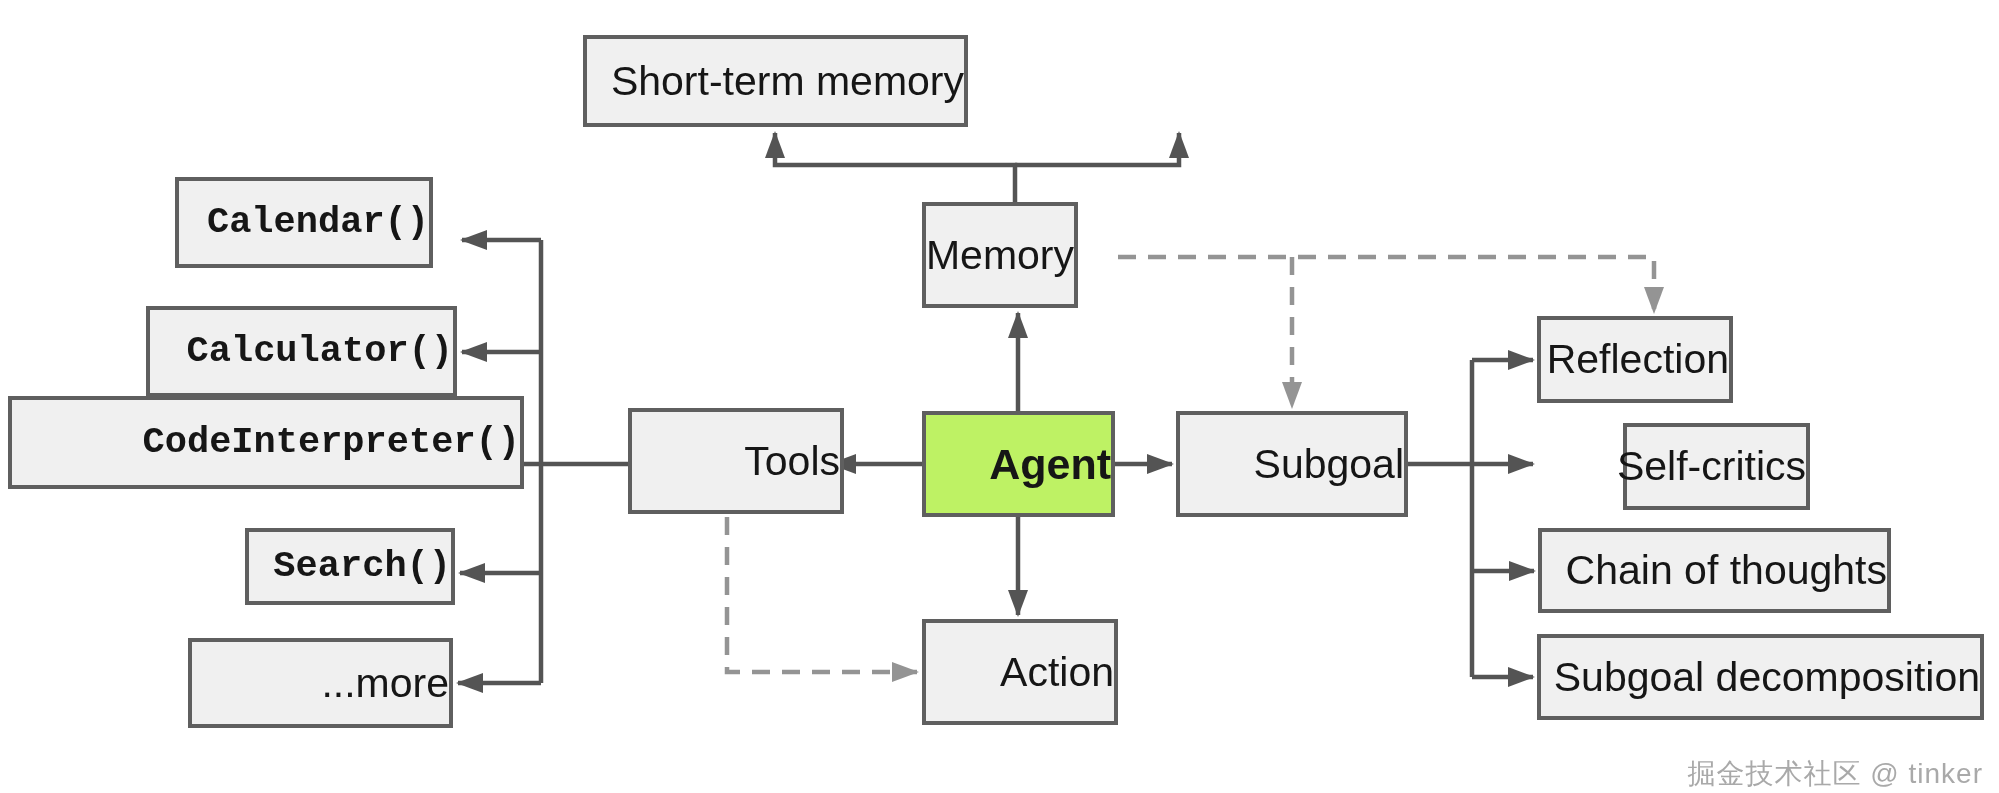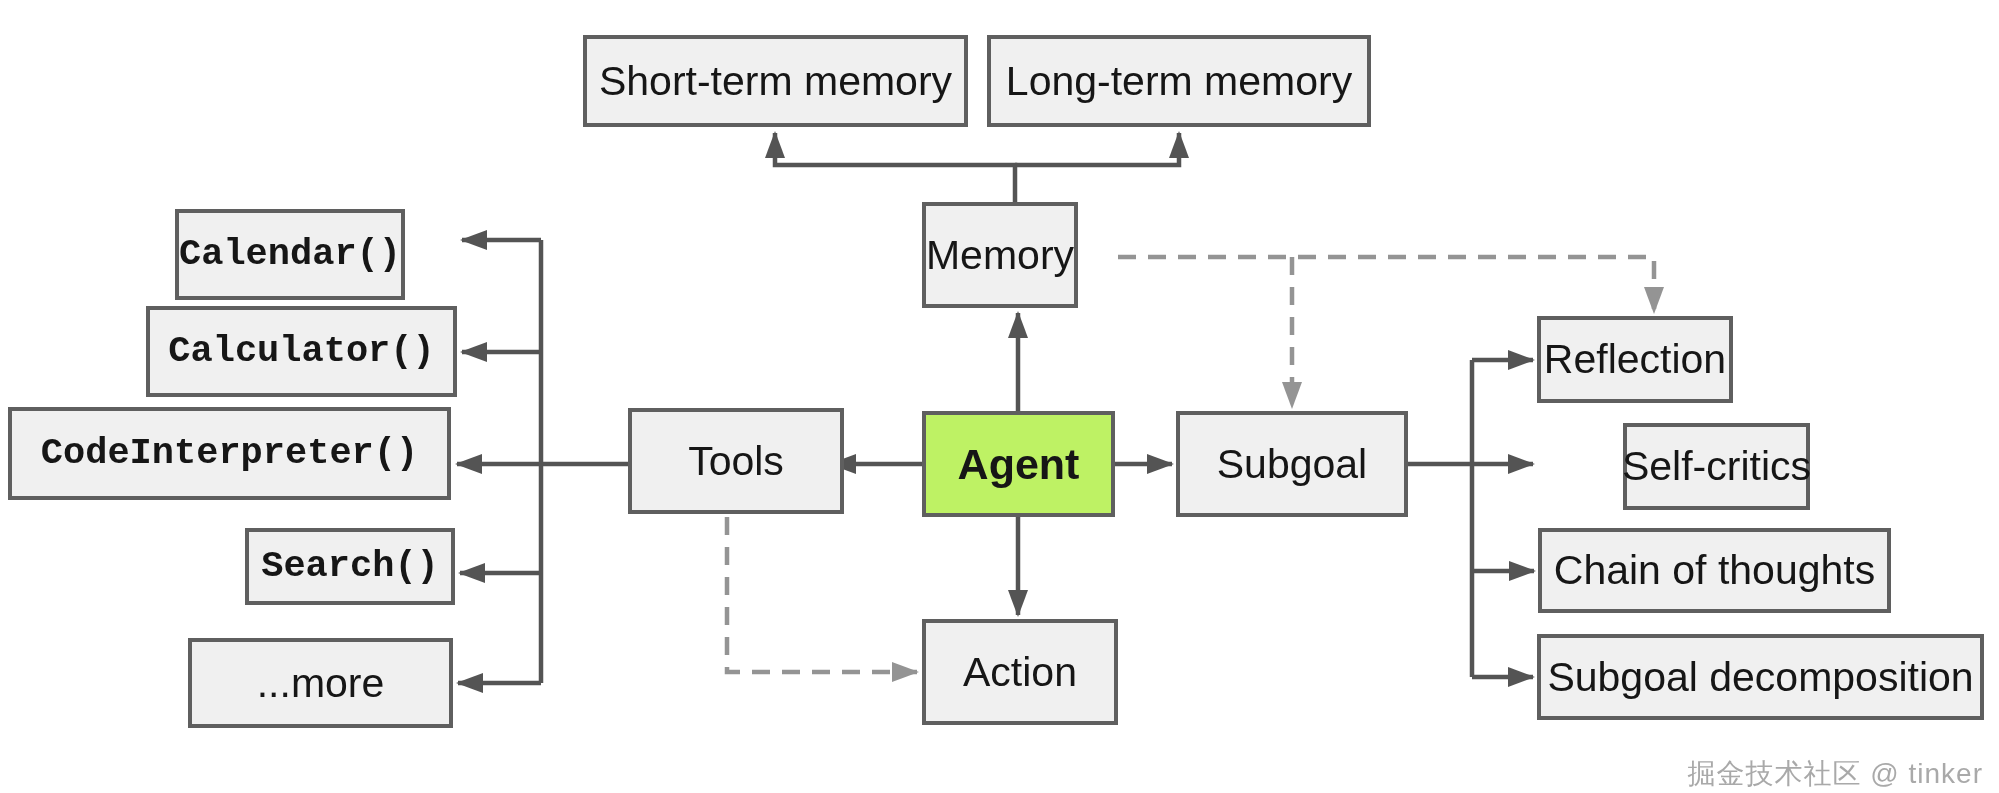--- a/index.html
+++ b/index.html
@@ -12,21 +12,21 @@
   }
   #edge-layer{position:absolute;left:0;top:0;width:1999px;height:793px;}
   .edge{fill:none;stroke-width:4.5px;}
   .edge.solid{stroke:#545454;}
   .edge.dashed{stroke:#949494;stroke-dasharray:18 12;}
   .node{
     position:absolute;
     box-sizing:border-box;
     background:#f0f0f0;
     border:4px solid #5f5f5f;
-    display:flex;align-items:center;justify-content:center;
+    display:flex;align-items:center;justify-content:flex-end;
     font-size:41px;color:#161616;
     white-space:nowrap;
     line-height:1;
   }
   .node.mono{
     font-family:"Liberation Mono","DejaVu Sans Mono",monospace;
     font-weight:bold;font-size:37px;
   }
   .node.accent{
     background:#bef264;
@@ -72,23 +72,20 @@
       <polyline points="1472,677 1533,677" class="edge solid" marker-end="url(#arrow-solid)"></polyline>
       <polyline points="1118,257 1654,257 1654,312" class="edge dashed" marker-end="url(#arrow-dashed)"></polyline>
       <polyline points="1292,257 1292,407" class="edge dashed" marker-end="url(#arrow-dashed)"></polyline>
       <polyline points="727,517 727,672 917,672" class="edge dashed" marker-end="url(#arrow-dashed)"></polyline>
     </svg>
 
   <div class="node" style="left:583px;top:35px;width:385px;height:92px">
     <span>Short-term memory</span>
   </div>
 
-  <div class="node" style="left:987px;top:35px;width:384px;height:92px">
-    <span>Long-term memory</span>
-  </div>
 
   <div class="node" style="left:922px;top:202px;width:156px;height:106px">
     <span>Memory</span>
   </div>
 
   <div class="node accent" style="left:922px;top:411px;width:193px;height:106px">
     <span>Agent</span>
   </div>
 
   <div class="node" style="left:628px;top:408px;width:216px;height:106px">
@@ -96,29 +93,29 @@
   </div>
 
   <div class="node" style="left:1176px;top:411px;width:232px;height:106px">
     <span>Subgoal</span>
   </div>
 
   <div class="node" style="left:922px;top:619px;width:196px;height:106px">
     <span>Action</span>
   </div>
 
-  <div class="node mono" style="left:175px;top:209px;width:230px;height:91px">
+  <div class="node mono" style="left:175px;top:177px;width:258px;height:91px">
     <span>Calendar()</span>
   </div>
 
   <div class="node mono" style="left:146px;top:306px;width:311px;height:91px">
     <span>Calculator()</span>
   </div>
 
-  <div class="node mono" style="left:8px;top:407px;width:443px;height:93px">
+  <div class="node mono" style="left:8px;top:396px;width:516px;height:93px">
     <span>CodeInterpreter()</span>
   </div>
 
   <div class="node mono" style="left:245px;top:528px;width:210px;height:77px">
     <span>Search()</span>
   </div>
 
   <div class="node" style="left:188px;top:638px;width:265px;height:90px">
     <span>...more</span>
   </div>

